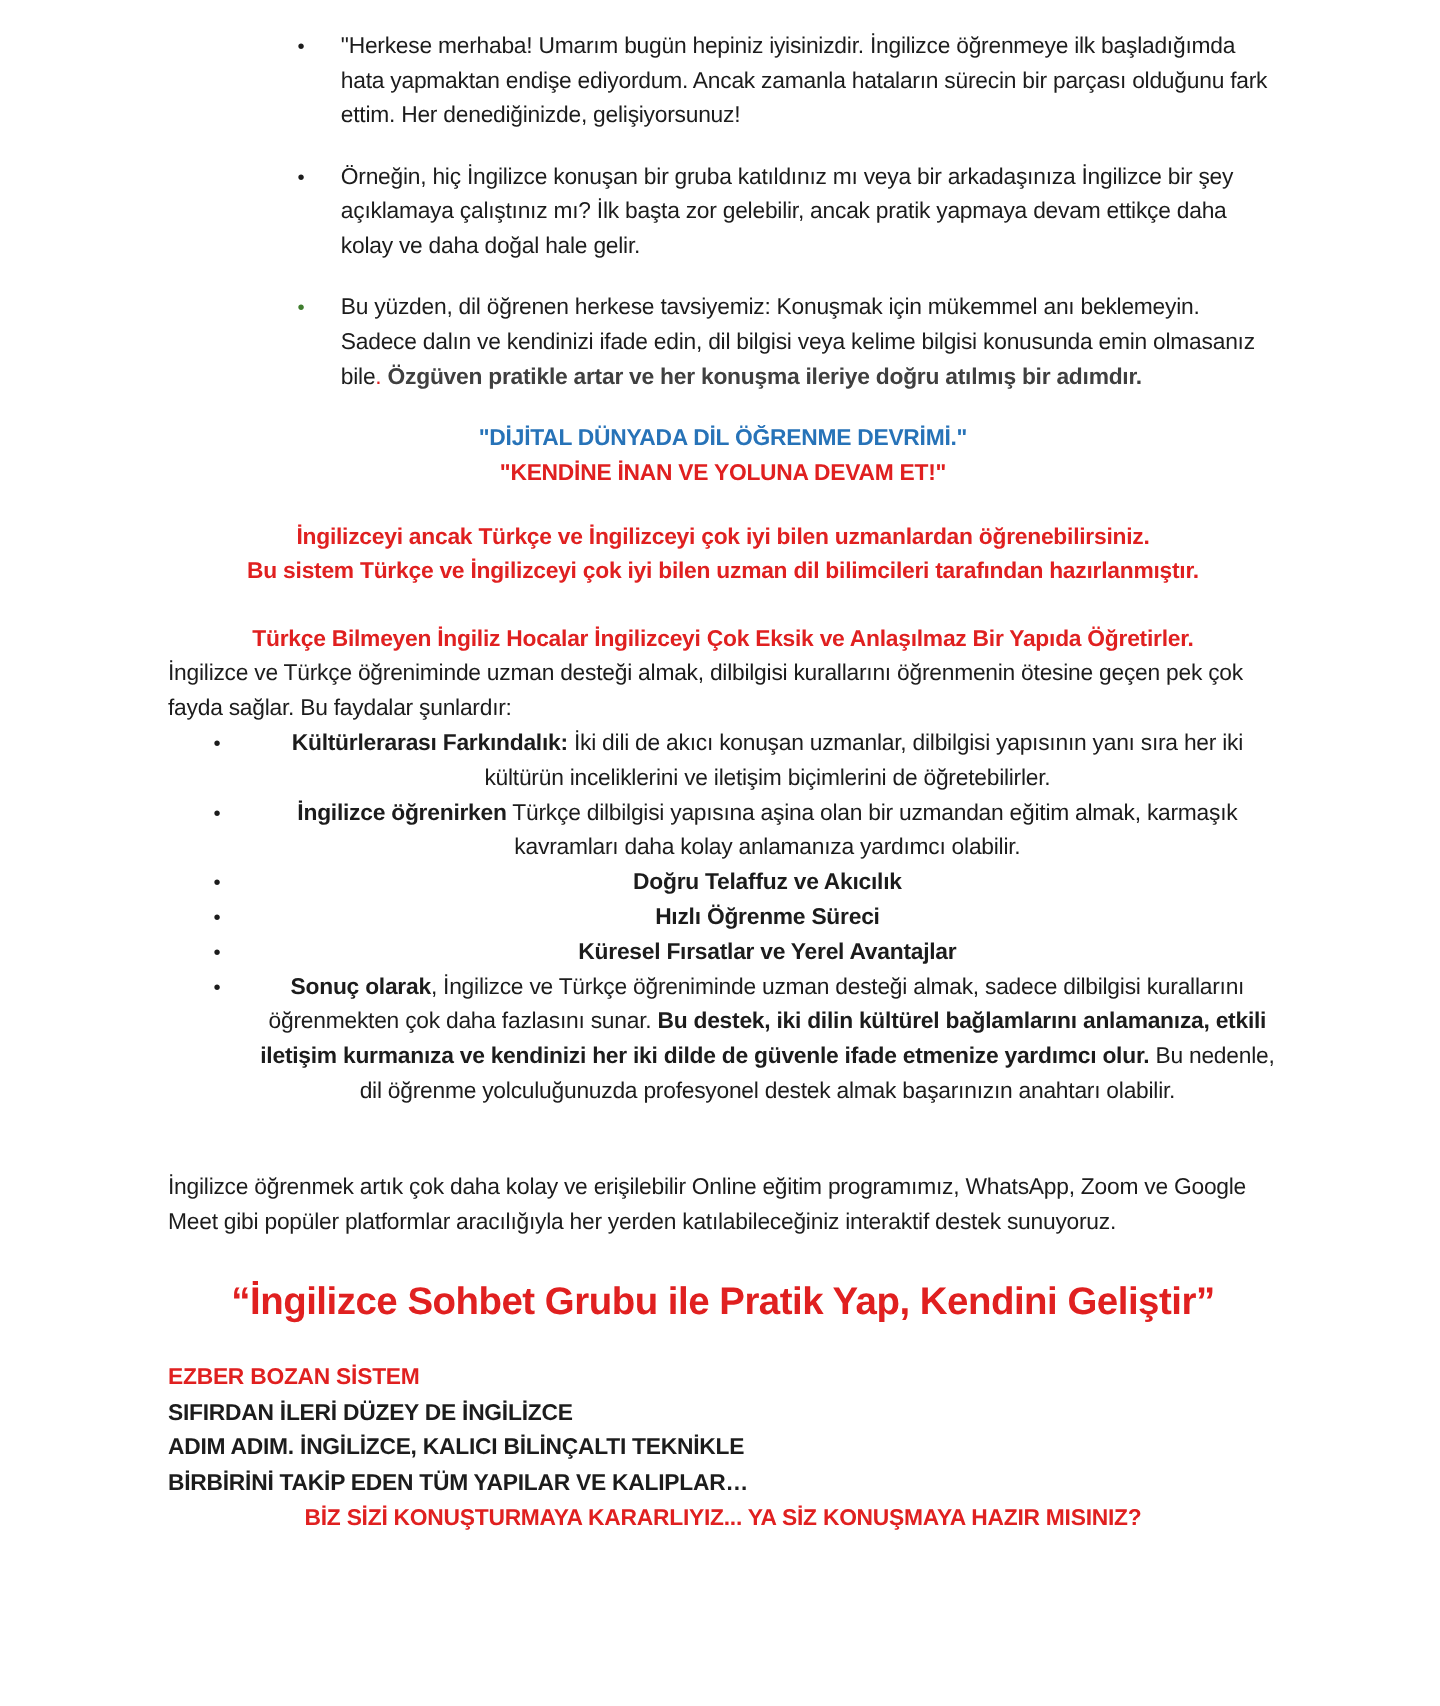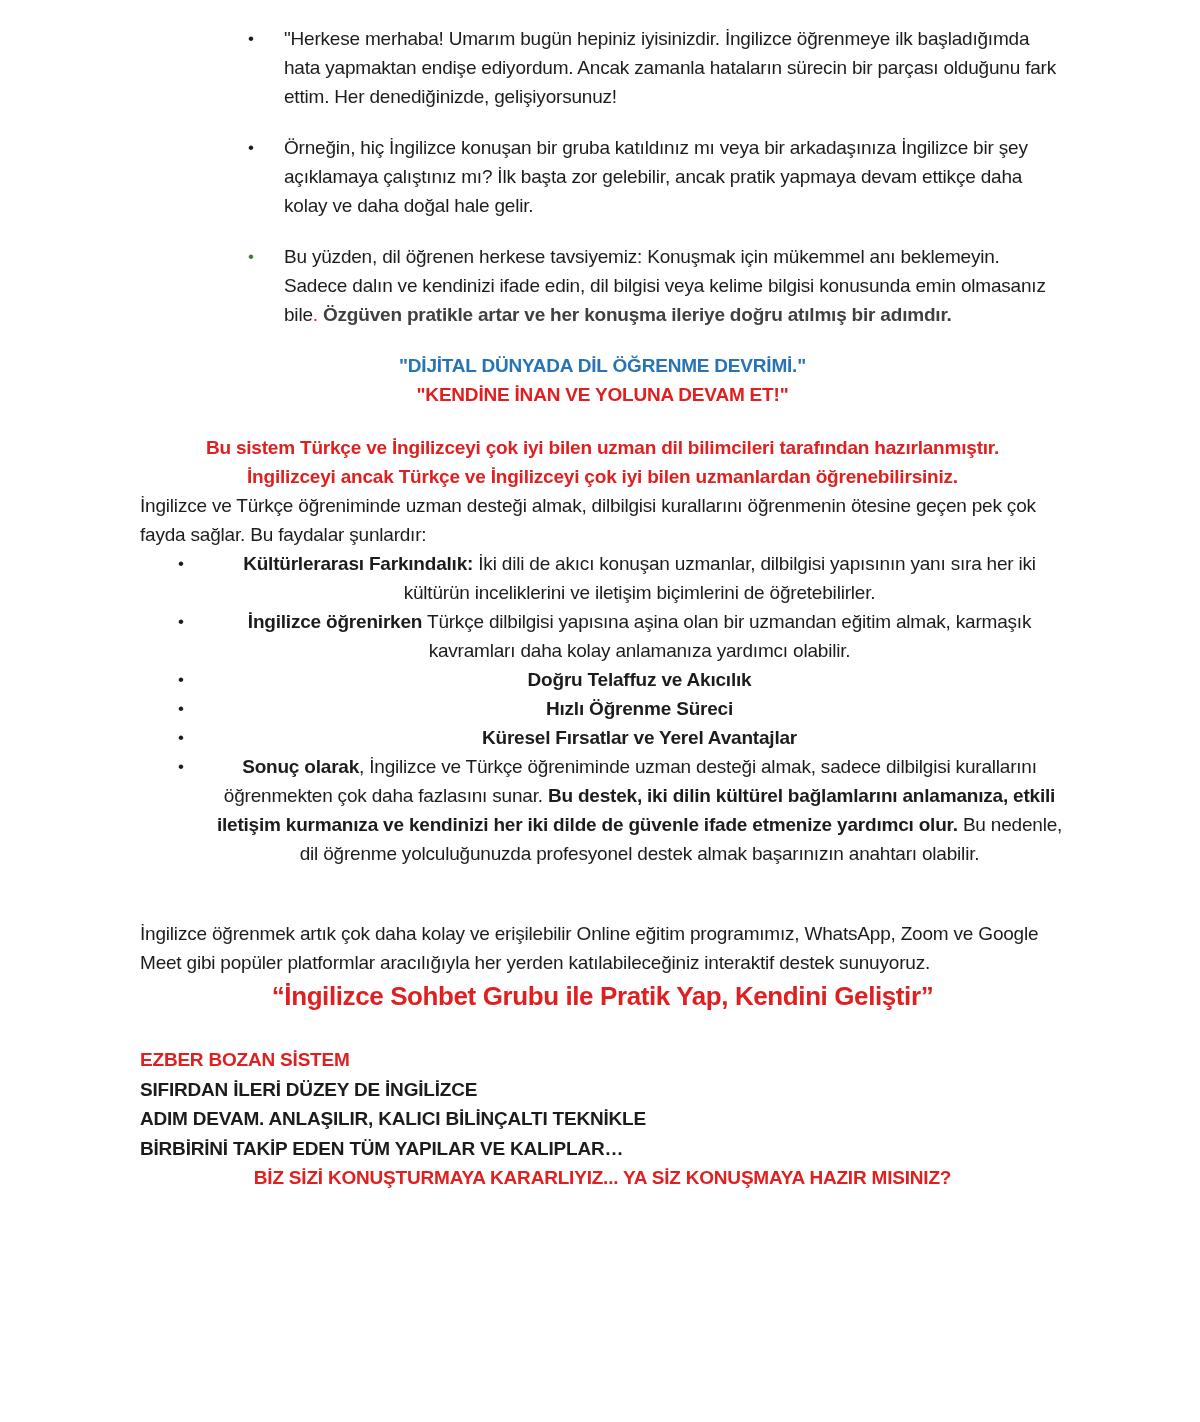--- a/index.html
+++ b/index.html
@@ -45,21 +45,22 @@
     color: #1c1c1c;
   }
   .bullet-row2 .btext { flex: 1; text-align: center; }
 
   .quote-blue { margin-top: 22px; }
   .claims { margin-top: 24px; }
   .claim-single { margin-top: 27px; }
   .benefits-intro { }
   .online-para { margin-top: 51px; }
   .big-title {
-    font-size: 26px;
+    margin-top: 32px;
+    font-size: 32px;
     line-height: 38px;
     font-weight: 700;
     text-align: center;
     letter-spacing: -0.4px;
   }
   .footer-block { margin-top: 30px; font-size: 19px; font-weight: 700; line-height: 29.5px; }
 </style>
 </head>
 <body>
 
@@ -78,23 +79,24 @@
 
     <div class="bullet-row">
       <span class="dot green">•</span>
       <div class="btext"><span>Bu yüzden, dil öğrenen herkese tavsiyemiz: Konuşmak için mükemmel anı beklemeyin. Sadece dalın ve kendinizi ifade edin, dil bilgisi veya kelime bilgisi konusunda emin olmasanız bile</span><span class="red">.</span> <span class="navy bold">Özgüven pratikle artar ve her konuşma ileriye doğru atılmış bir adımdır.</span></div>
     </div>
 
     <div class="center blue bold quote-blue">"DİJİTAL DÜNYADA DİL ÖĞRENME DEVRİMİ."</div>
     <div class="center red bold">"KENDİNE İNAN VE YOLUNA DEVAM ET!"</div>
 
     <div class="claims">
+      <div class="center red bold">İngilizceyi ancak Türkçe ve İngilizceyi çok iyi bilen uzmanlardan öğrenebilirsiniz.</div>
       <div class="center red bold">Bu sistem Türkçe ve İngilizceyi çok iyi bilen uzman dil bilimcileri tarafından hazırlanmıştır.</div>
-      <div class="center red bold">İngilizceyi ancak Türkçe ve İngilizceyi çok iyi bilen uzmanlardan öğrenebilirsiniz.</div>
     </div>
+    <div class="center red bold claim-single">Türkçe Bilmeyen İngiliz Hocalar İngilizceyi Çok Eksik ve Anlaşılmaz Bir Yapıda Öğretirler.</div>
 
     <div class="benefits-intro">İngilizce ve Türkçe öğreniminde uzman desteği almak, dilbilgisi kurallarını öğrenmenin ötesine geçen pek çok fayda sağlar. Bu faydalar şunlardır:</div>
 
     <div class="bullet-row2">
       <span class="dot">•</span>
       <div class="btext"><span class="bold">Kültürlerarası Farkındalık:</span><span> İki dili de akıcı konuşan uzmanlar, dilbilgisi yapısının yanı sıra her iki kültürün inceliklerini ve iletişim biçimlerini de öğretebilirler.</span></div>
     </div>
     <div class="bullet-row2">
       <span class="dot">•</span>
       <div class="btext"><span class="bold">İngilizce öğrenirken</span><span> Türkçe dilbilgisi yapısına aşina olan bir uzmandan eğitim almak, karmaşık kavramları daha kolay anlamanıza yardımcı olabilir.</span></div>
@@ -116,19 +118,19 @@
       <div class="btext"><span class="bold">Sonuç olarak</span><span>, İngilizce ve Türkçe öğreniminde uzman desteği almak, sadece dilbilgisi kurallarını öğrenmekten çok daha fazlasını sunar. </span><span class="bold">Bu destek, iki dilin kültürel bağlamlarını anlamanıza, etkili iletişim kurmanıza ve kendinizi her iki dilde de güvenle ifade etmenize yardımcı olur.</span><span> Bu nedenle, dil öğrenme yolculuğunuzda profesyonel destek almak başarınızın anahtarı olabilir.</span></div>
     </div>
 
     <div class="online-para">İngilizce öğrenmek artık çok daha kolay ve erişilebilir Online eğitim programımız, WhatsApp, Zoom ve Google Meet gibi popüler platformlar aracılığıyla her yerden katılabileceğiniz interaktif destek sunuyoruz.</div>
 
     <div class="big-title red">“İngilizce Sohbet Grubu ile Pratik Yap, Kendini Geliştir”</div>
 
     <div class="footer-block">
       <div class="red">EZBER BOZAN SİSTEM</div>
       <div>SIFIRDAN İLERİ DÜZEY DE İNGİLİZCE</div>
-      <div>ADIM DEVAM. ANLAŞILIR, KALICI BİLİNÇALTI TEKNİKLE</div>
+      <div>ADIM ADIM. İNGİLİZCE, KALICI BİLİNÇALTI TEKNİKLE</div>
       <div>BİRBİRİNİ TAKİP EDEN TÜM YAPILAR VE KALIPLAR…</div>
       <div class="red center">BİZ SİZİ KONUŞTURMAYA KARARLIYIZ... YA SİZ KONUŞMAYA HAZIR MISINIZ?</div>
     </div>
 
   </div>
 </div>
 
 </body></html>

